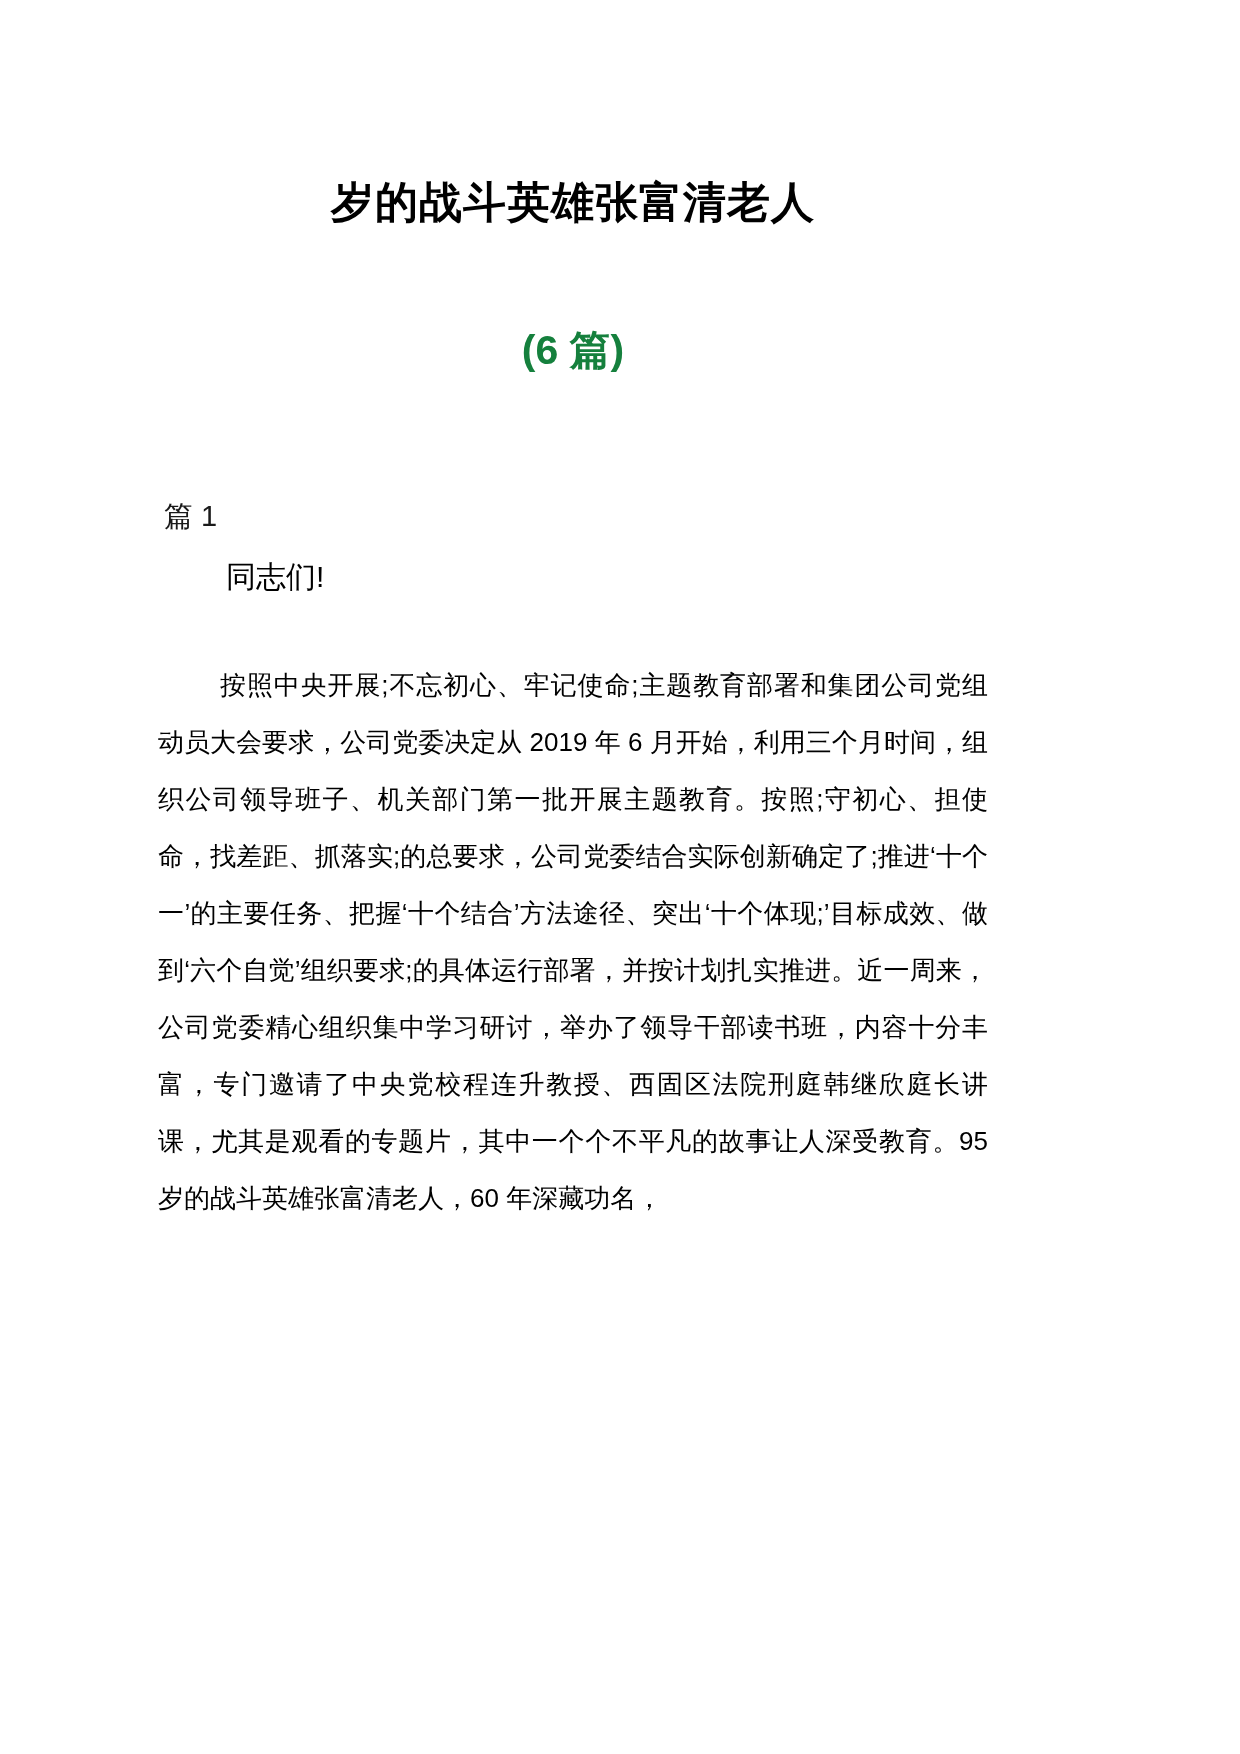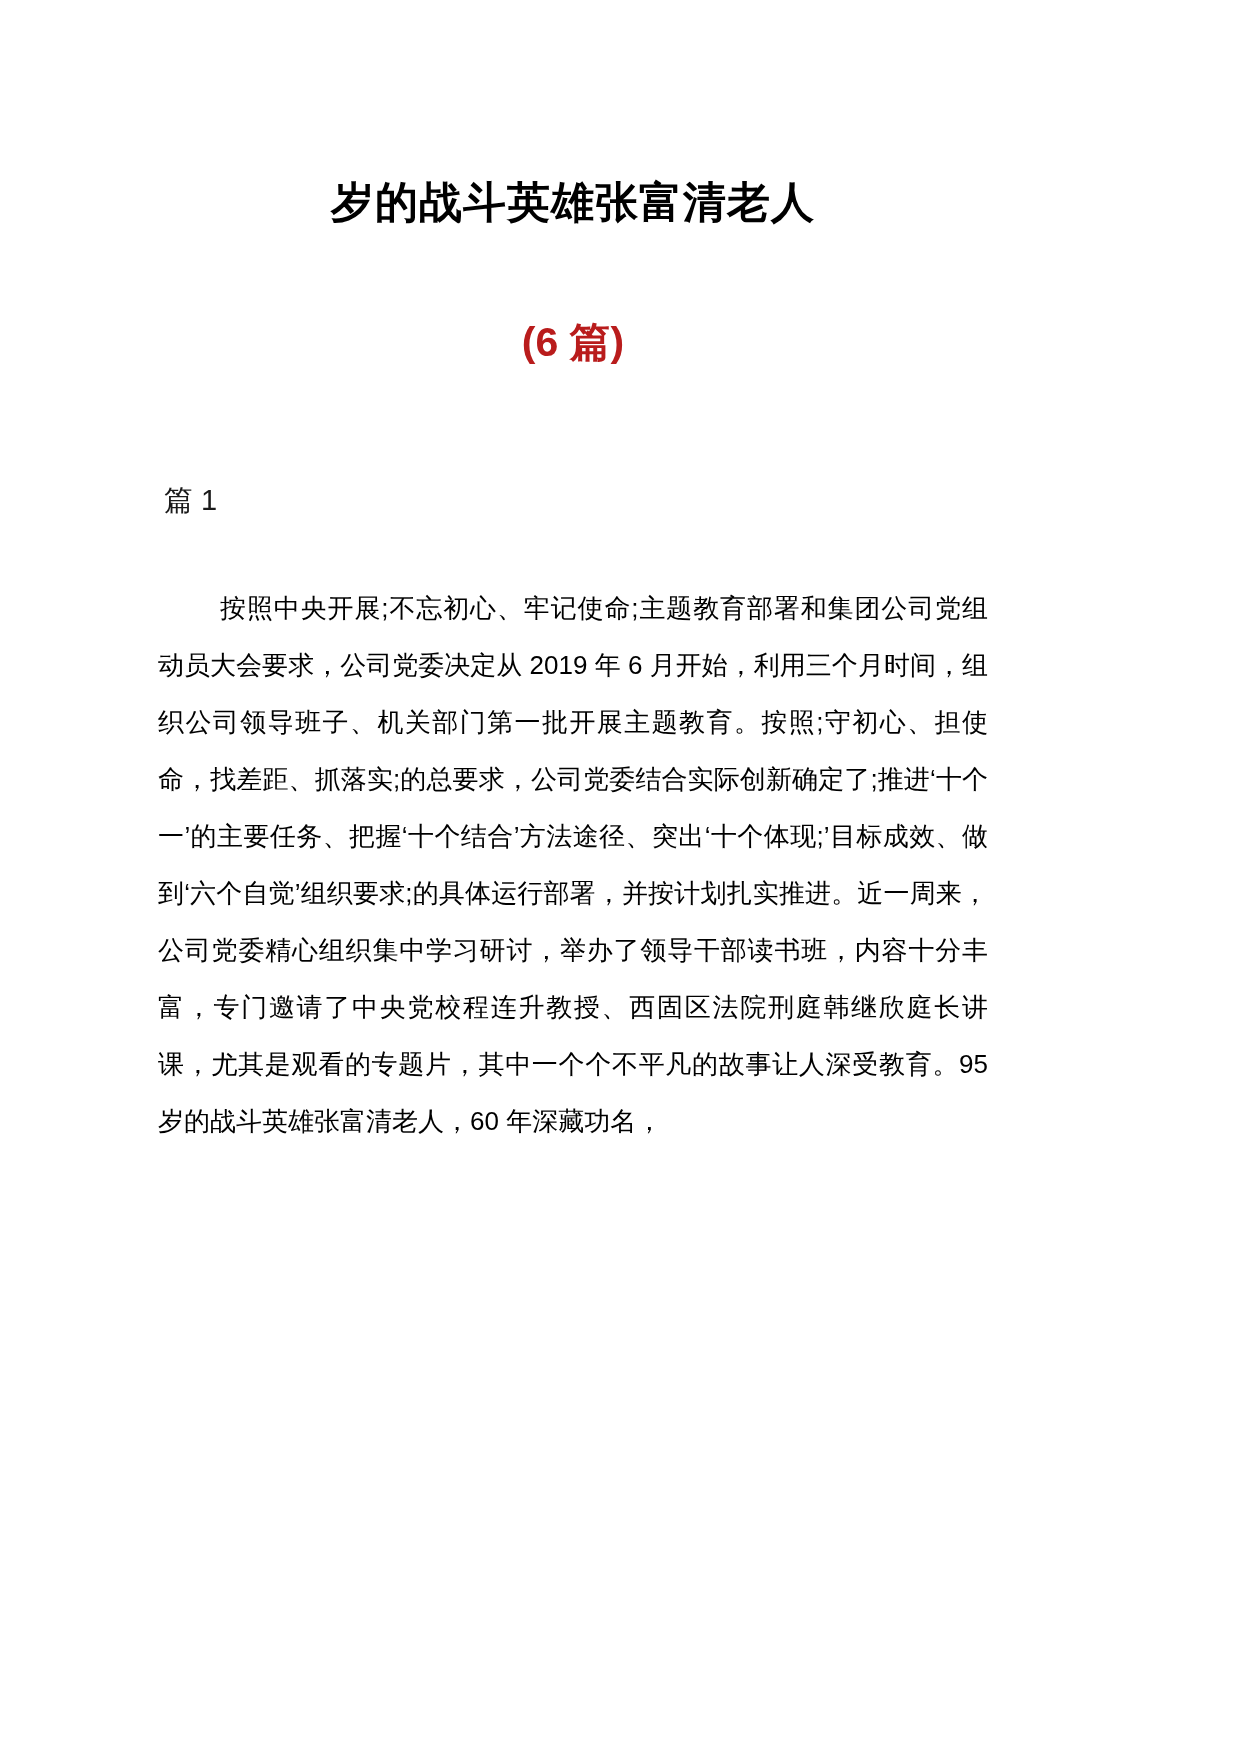--- a/index.html
+++ b/index.html
@@ -37,27 +37,27 @@
     padding-top: 176px;
     text-align: center;
     font-size: 43px;
     font-weight: 700;
     letter-spacing: 1px;
     line-height: 1.25;
     color: #000000;
   }
 
   .doc-subtitle {
-    margin: 0;
+    margin: 8px;
     padding-top: 87px;
     text-align: center;
     font-size: 41px;
     font-weight: 700;
     line-height: 1.25;
-    color: #b91c1c;
+    color: #15803d;
   }
 
   
   .section-label {
     margin: 0;
     padding-top: 115px;
     padding-left: 6px;
     font-size: 29px;
     font-weight: 400;
     line-height: 1.2;
@@ -92,18 +92,19 @@
 <div class="page">
 
   <div class="content">
 
     <h1 class="doc-title">岁的战斗英雄张富清老人</h1>
 
     <h2 class="doc-subtitle">(6 篇)</h2>
 
     <p class="section-label">篇 1</p>
 
+    <p class="greeting">同志们!</p>
 
     <p class="body-paragraph">按照中央开展;不忘初心、牢记使命;主题教育部署和集团公司党组动员大会要求，公司党委决定从 2019 年 6 月开始，利用三个月时间，组织公司领导班子、机关部门第一批开展主题教育。按照;守初心、担使命，找差距、抓落实;的总要求，公司党委结合实际创新确定了;推进‘十个一’的主要任务、把握‘十个结合’方法途径、突出‘十个体现;’目标成效、做到‘六个自觉’组织要求;的具体运行部署，并按计划扎实推进。近一周来，公司党委精心组织集中学习研讨，举办了领导干部读书班，内容十分丰富，专门邀请了中央党校程连升教授、西固区法院刑庭韩继欣庭长讲课，尤其是观看的专题片，其中一个个不平凡的故事让人深受教育。95 岁的战斗英雄张富清老人，60 年深藏功名，</p>
 
   </div>
 
 </div>
 
 </body></html>

